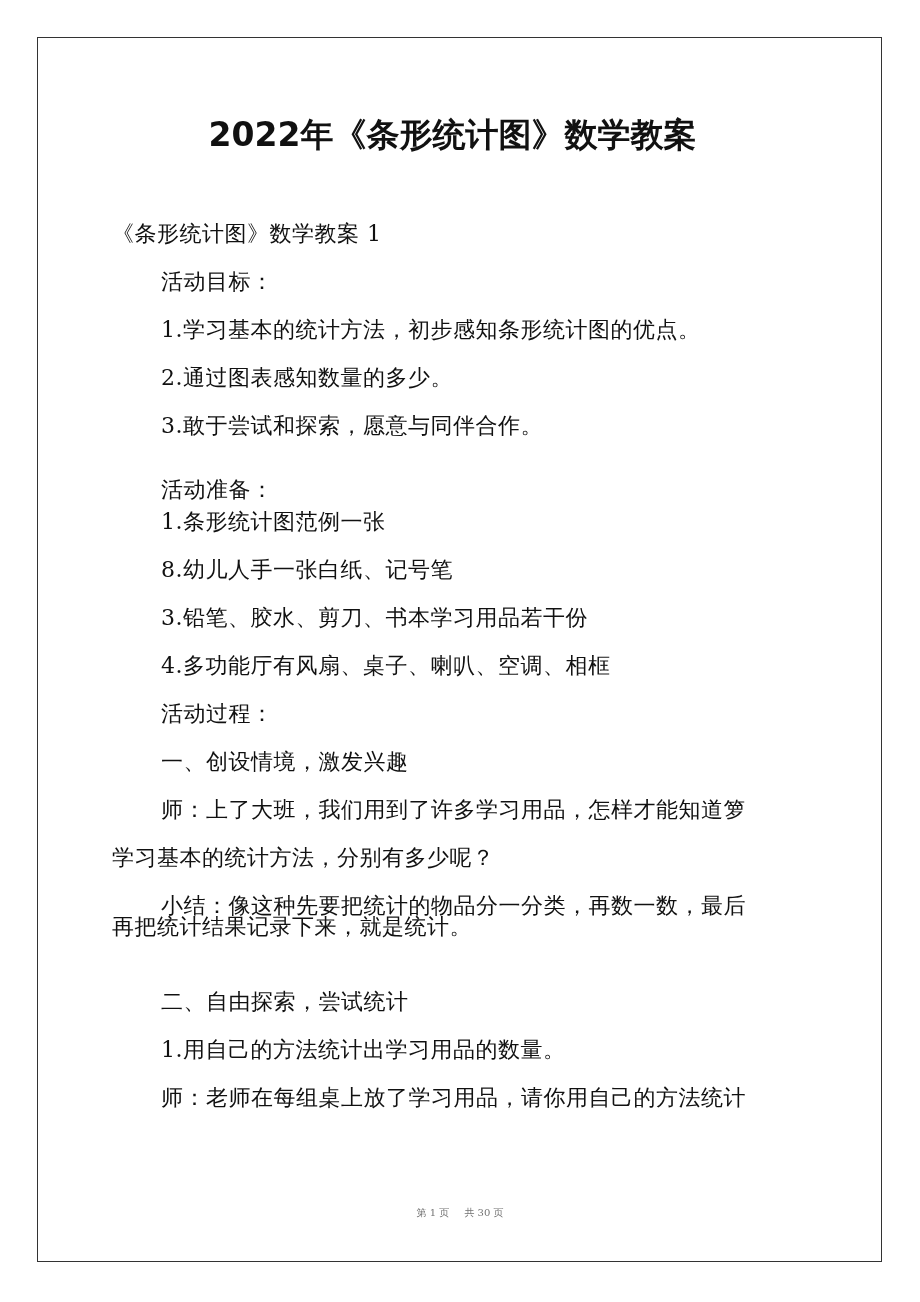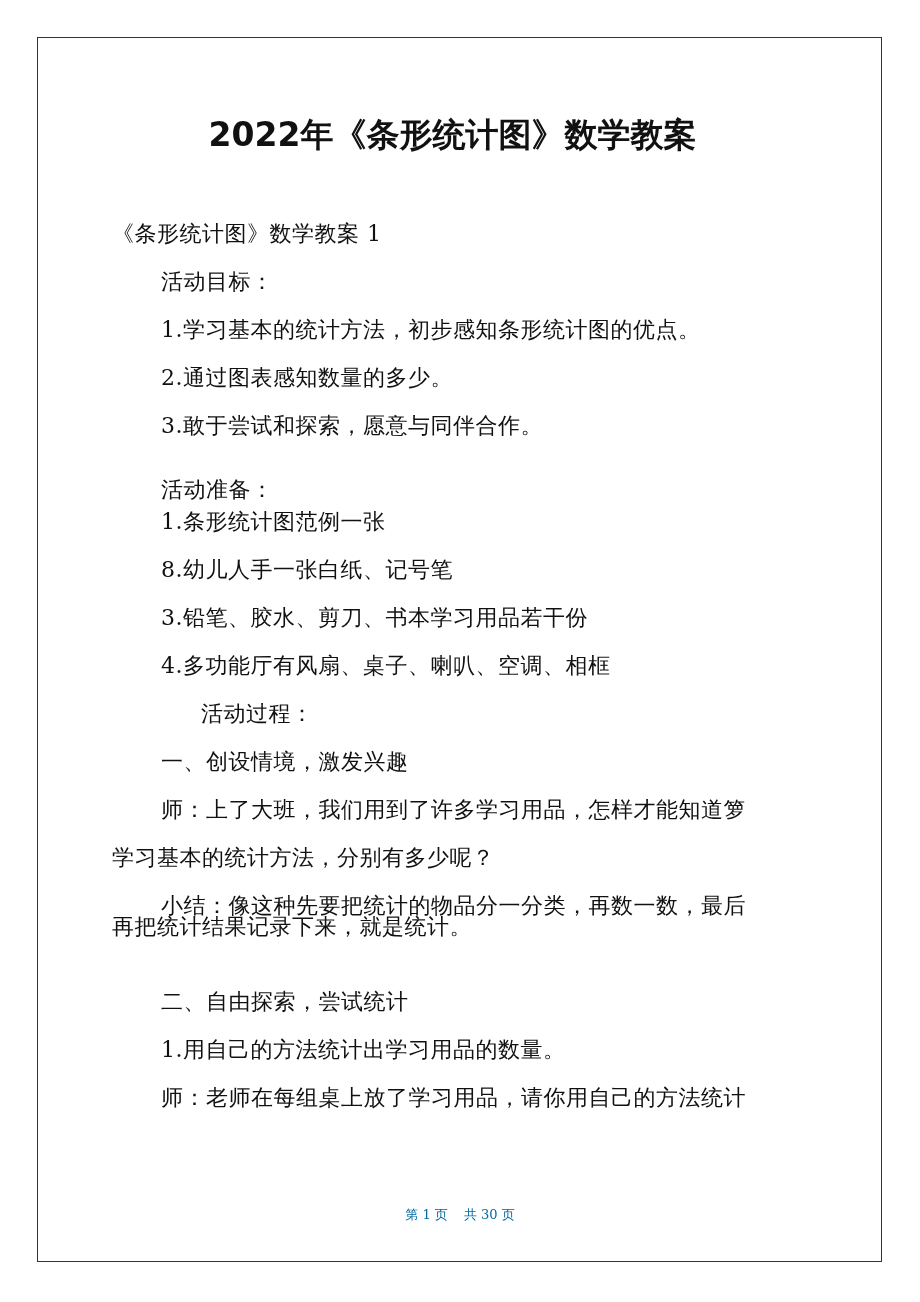--- a/index.html
+++ b/index.html
@@ -44,22 +44,22 @@
       letter-spacing: 0.5px;
     }
     .indent { left: 161px; }
     .flush { left: 112px; }
     .footer {
       position: absolute;
       left: 0;
       width: 920px;
       top: 1206px;
       text-align: center;
-      font-size: 13px;
-      color: #0369a1;
+      font-size: 10px;
+      color: #737373;
     }
     .footer span { margin: 0 6px; }
   </style>
 </head>
 <body>
 
 <div class="page-frame"></div>
 
 <div class="doc-title">2022年《条形统计图》数学教案</div>
 
@@ -68,21 +68,21 @@
 <div>
   <div class="line indent" style="top:267px;">活动目标：</div>
   <div class="line indent" style="top:315px;">1.学习基本的统计方法，初步感知条形统计图的优点。</div>
   <div class="line indent" style="top:363px;">2.通过图表感知数量的多少。</div>
   <div class="line indent" style="top:411px;">3.敢于尝试和探索，愿意与同伴合作。</div>
   <div class="line indent" style="top:475px;text-align:right;">活动准备：</div>
   <div class="line indent" style="top:507px;">1.条形统计图范例一张</div>
   <div class="line indent" style="top:555px;">8.幼儿人手一张白纸、记号笔</div>
   <div class="line indent" style="top:603px;">3.铅笔、胶水、剪刀、书本学习用品若干份</div>
   <div class="line indent" style="top:651px;">4.多功能厅有风扇、桌子、喇叭、空调、相框</div>
-  <div class="line indent" style="top:699px;margin-left:40px;">活动过程：</div>
+  <div class="line indent" style="top:699px;">活动过程：</div>
   <div class="line indent" style="top:747px;">一、创设情境，激发兴趣</div>
   <div class="line indent" style="top:795px;">师：上了大班，我们用到了许多学习用品，怎样才能知道箩</div>
   <div class="line flush" style="top:843px;">学习基本的统计方法，分别有多少呢？</div>
   <div class="line indent" style="top:891px;">小结：像这种先要把统计的物品分一分类，再数一数，最后</div>
   <div class="line flush" style="top:912px;">再把统计结果记录下来，就是统计。</div>
   <div class="line indent" style="top:987px;">二、自由探索，尝试统计</div>
   <div class="line indent" style="top:1035px;">1.用自己的方法统计出学习用品的数量。</div>
   <div class="line indent" style="top:1083px;">师：老师在每组桌上放了学习用品，请你用自己的方法统计</div>
 </div>
 

